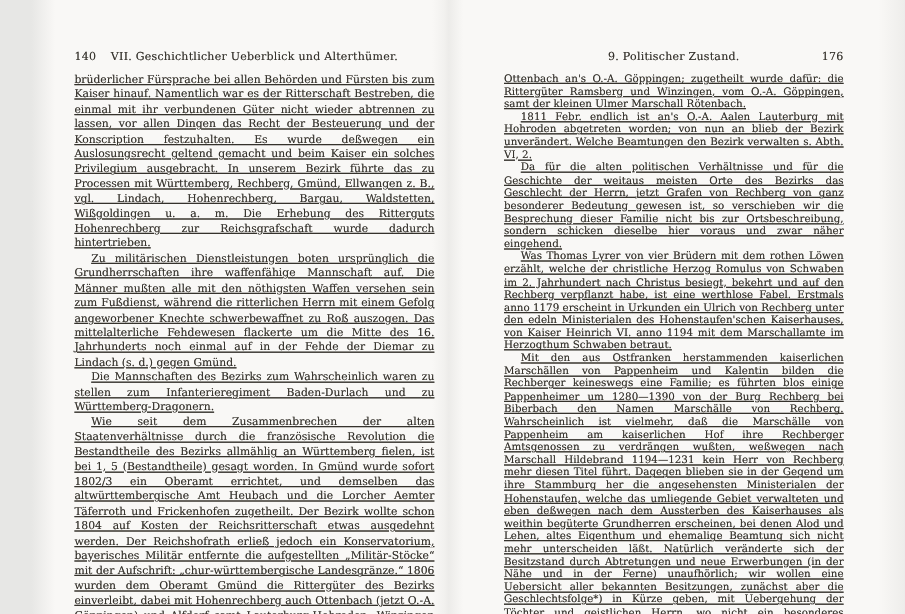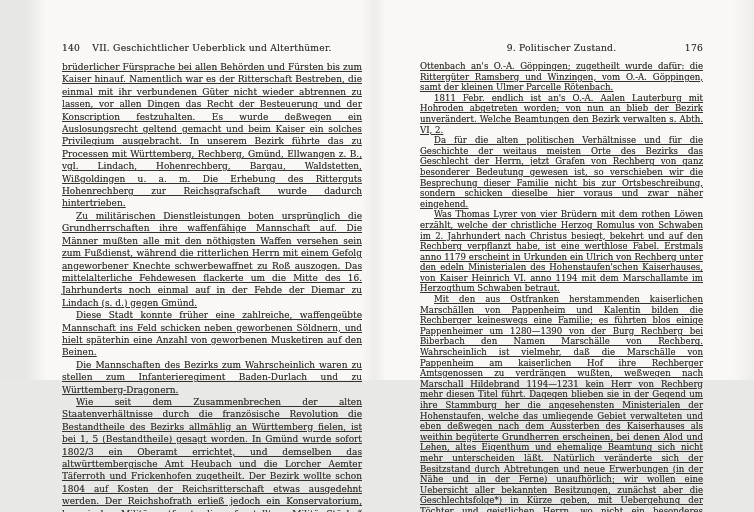--- a/index.html
+++ b/index.html
@@ -3,21 +3,21 @@
 <meta charset="utf-8">
 <title>Scanned book spread</title>
 <style>
   html, body { margin:0; padding:0; }
   body {
     width:754px; height:512px; overflow:hidden;
     background:#e8e8e6;
     font-family:"DejaVu Serif", serif;
   }
   .scan {
-    position:relative; width:754px; height:380px;
+    position:relative; width:754px; height:512px;
     color:#35322c;
     background:
       linear-gradient(90deg, #e7e7e5 0px, #e7e7e5 26px, rgba(231,231,229,0) 46px),
       linear-gradient(90deg, rgba(0,0,0,0) 360px, rgba(110,110,104,0.05) 370px, rgba(110,110,104,0.09) 374px, rgba(0,0,0,0) 386px),
       linear-gradient(90deg, rgba(0,0,0,0) 732px, rgba(140,140,134,0.10) 754px),
       #f9f8f6;
     text-shadow: 0 0 0.35px rgba(53,50,44,0.55);
   }
   .page { position:absolute; top:42px; }
   .left-page  { left:62px;  width:300px; }
@@ -40,34 +40,33 @@
 <div class="scan">
 
   <div class="page left-page">
     <div class="page-header">
       <span class="pagenum">140</span>
       <span class="running-header">VII. Geschichtlicher Ueberblick und Alterthümer.</span>
     </div>
     <div class="body">
       <p>brüderlicher Fürsprache bei allen Behörden und Fürsten bis zum Kaiser hinauf. Namentlich war es der Ritterschaft Bestreben, die einmal mit ihr verbundenen Güter nicht wieder abtrennen zu lassen, vor allen Dingen das Recht der Besteuerung und der Konscription festzuhalten. Es wurde deßwegen ein Auslosungsrecht geltend gemacht und beim Kaiser ein solches Privilegium ausgebracht. In unserem Bezirk führte das zu Processen mit Württemberg, Rechberg, Gmünd, Ellwangen z. B., vgl. Lindach, Hohenrechberg, Bargau, Waldstetten, Wißgoldingen u. a. m. Die Erhebung des Ritterguts Hohenrechberg zur Reichsgrafschaft wurde dadurch hintertrieben.</p>
       <p class="indent">Zu militärischen Dienstleistungen boten ursprünglich die Grundherrschaften ihre waffenfähige Mannschaft auf. Die Männer mußten alle mit den nöthigsten Waffen versehen sein zum Fußdienst, während die ritterlichen Herrn mit einem Gefolg angeworbener Knechte schwerbewaffnet zu Roß auszogen. Das mittelalterliche Fehdewesen flackerte um die Mitte des 16. Jahrhunderts noch einmal auf in der Fehde der Diemar zu Lindach (s. d.) gegen Gmünd.</p>
-      <p class="indent">Diese Stadt konnte früher eine zahlreiche, waffengeübte Mannschaft ins Feld schicken neben geworbenen Söldnern, und hielt späterhin eine Anzahl von geworbenen Musketiren auf den Beinen.</p>
       <p class="indent">Die Mannschaften des Bezirks zum Wahrscheinlich waren zu stellen zum Infanterieregiment Baden-Durlach und zu Württemberg-Dragonern.</p>
       <p class="indent">Wie seit dem Zusammenbrechen der alten Staatenverhältnisse durch die französische Revolution die Bestandtheile des Bezirks allmählig an Württemberg fielen, ist bei 1, 5 (Bestandtheile) gesagt worden. In Gmünd wurde sofort 1802/3 ein Oberamt errichtet, und demselben das altwürttembergische Amt Heubach und die Lorcher Aemter Täferroth und Frickenhofen zugetheilt. Der Bezirk wollte schon 1804 auf Kosten der Reichsritterschaft etwas ausgedehnt werden. Der Reichshofrath erließ jedoch ein Konservatorium, bayerisches Militär entfernte die aufgestellten „Militär-Stöcke“ mit der Aufschrift: „chur-württembergische Landesgränze.“ 1806 wurden dem Oberamt Gmünd die Rittergüter des Bezirks einverleibt, dabei mit Hohenrechberg auch Ottenbach (jetzt O.-A. Göppingen) und Alfdorf samt Lauterburg-Hohroden; Winzingen und Ramsberg wurden dem O.-A. Göppingen zugewiesen.</p>
 
     </div>
   </div>
 
   <div class="page right-page">
     <div class="page-header">
       <span class="running-header">9. Politischer Zustand.</span>
       <span class="pagenum">176</span>
     </div>
     <div class="body">
-      <p>Ottenbach an's O.-A. Göppingen; zugetheilt wurde dafür: die Rittergüter Ramsberg und Winzingen, vom O.-A. Göppingen, samt der kleinen Ulmer Parcelle Rötenbach.</p>
+      <p>Ottenbach an's O.-A. Göppingen; zugetheilt wurde dafür: die Rittergüter Ramsberg und Winzingen, vom O.-A. Göppingen, samt der kleinen Ulmer Marschall Rötenbach.</p>
       <p class="indent">1811 Febr. endlich ist an's O.-A. Aalen Lauterburg mit Hohroden abgetreten worden; von nun an blieb der Bezirk unverändert. Welche Beamtungen den Bezirk verwalten s. Abth. VI, 2.</p>
       <p class="indent">Da für die alten politischen Verhältnisse und für die Geschichte der weitaus meisten Orte des Bezirks das Geschlecht der Herrn, jetzt Grafen von Rechberg von ganz besonderer Bedeutung gewesen ist, so verschieben wir die Besprechung dieser Familie nicht bis zur Ortsbeschreibung, sondern schicken dieselbe hier voraus und zwar näher eingehend.</p>
       <p class="indent">Was Thomas Lyrer von vier Brüdern mit dem rothen Löwen erzählt, welche der christliche Herzog Romulus von Schwaben im 2. Jahrhundert nach Christus besiegt, bekehrt und auf den Rechberg verpflanzt habe, ist eine werthlose Fabel. Erstmals anno 1179 erscheint in Urkunden ein Ulrich von Rechberg unter den edeln Ministerialen des Hohenstaufen'schen Kaiserhauses, von Kaiser Heinrich VI. anno 1194 mit dem Marschallamte im Herzogthum Schwaben betraut.</p>
       <p class="indent">Mit den aus Ostfranken herstammenden kaiserlichen Marschällen von Pappenheim und Kalentin bilden die Rechberger keineswegs eine Familie; es führten blos einige Pappenheimer um 1280—1390 von der Burg Rechberg bei Biberbach den Namen Marschälle von Rechberg. Wahrscheinlich ist vielmehr, daß die Marschälle von Pappenheim am kaiserlichen Hof ihre Rechberger Amtsgenossen zu verdrängen wußten, weßwegen nach Marschall Hildebrand 1194—1231 kein Herr von Rechberg mehr diesen Titel führt. Dagegen blieben sie in der Gegend um ihre Stammburg her die angesehensten Ministerialen der Hohenstaufen, welche das umliegende Gebiet verwalteten und eben deßwegen nach dem Aussterben des Kaiserhauses als weithin begüterte Grundherren erscheinen, bei denen Alod und Lehen, altes Eigenthum und ehemalige Beamtung sich nicht mehr unterscheiden läßt. Natürlich veränderte sich der Besitzstand durch Abtretungen und neue Erwerbungen (in der Nähe und in der Ferne) unaufhörlich; wir wollen eine Uebersicht aller bekannten Besitzungen, zunächst aber die Geschlechtsfolge*) in Kürze geben, mit Uebergehung der Töchter und geistlichen Herrn, wo nicht ein besonderes Interesse ihre Erwähnung räthlich macht.</p>
     </div>
 
   </div>
 
 </div>
 

